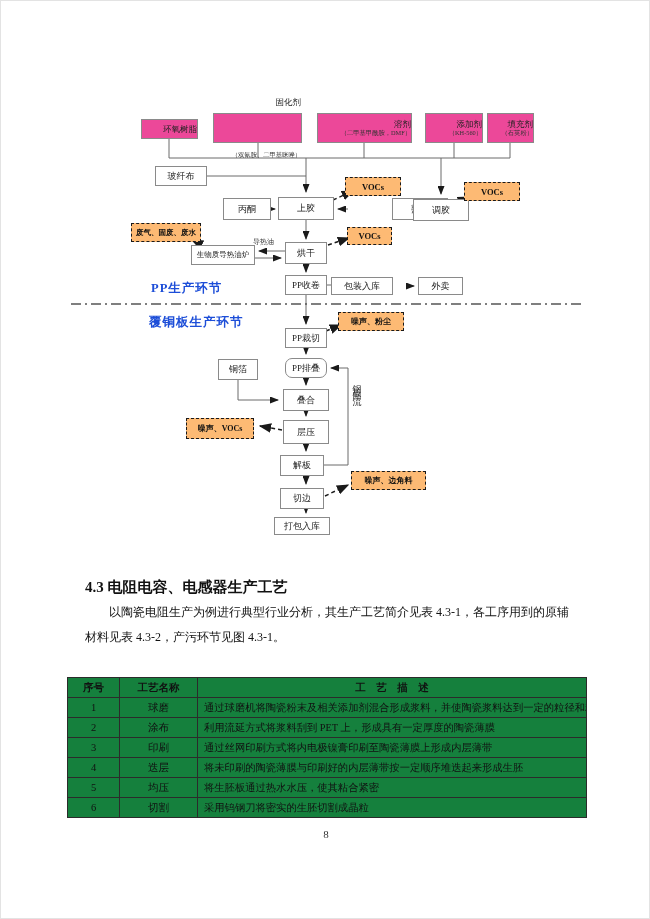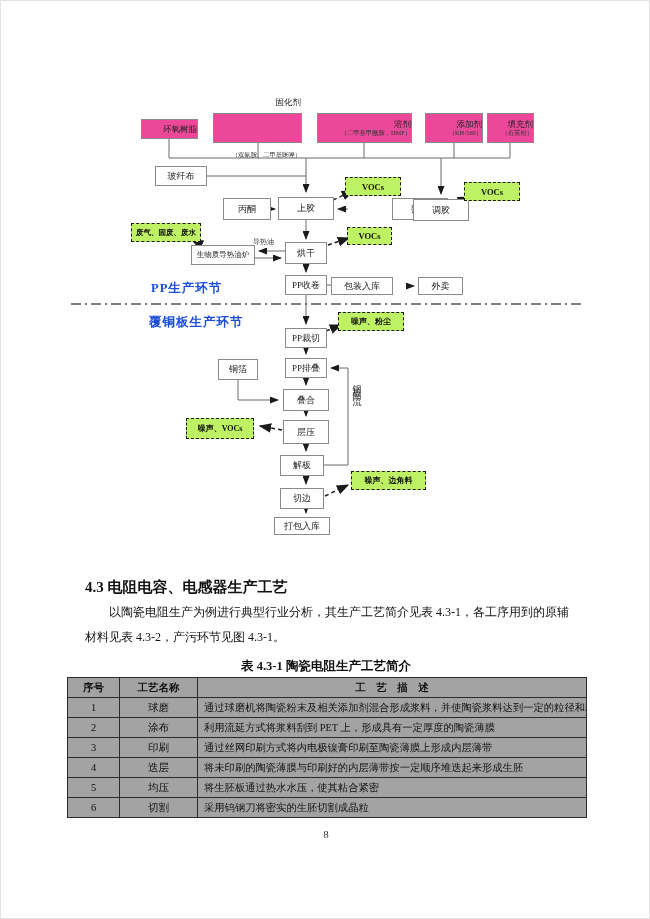--- a/index.html
+++ b/index.html
@@ -11,36 +11,36 @@
   .lnA{stroke:#6b6b6b;stroke-width:1;fill:none;marker-end:url(#arr);}
   .dashA{stroke:#1a1a1a;stroke-width:1.4;fill:none;stroke-dasharray:4 3;marker-end:url(#arr);}
   .divider{stroke:#555;stroke-width:1.3;fill:none;stroke-dasharray:10 4 2 4;}
   .flow-box{position:absolute;border:1px solid #8a8a8a;background:#fff;display:flex;
             align-items:center;justify-content:center;font-size:9px;line-height:1.15;
             text-align:center;color:#222;box-sizing:border-box;}
   .mat-box{position:absolute;border:1px solid #8a8a8a;background:#ec4899;display:flex;
            flex-direction:column;align-items:flex-end;justify-content:center;
            font-size:8.5px;line-height:1.2;text-align:center;color:#222;box-sizing:border-box;}
   .mat-sub{font-size:6.3px;color:#333;white-space:nowrap;}
-  .flow-dashed{position:absolute;border:1.6px dashed #1a1a1a;background:#bef264;display:flex;
+  .flow-dashed{position:absolute;border:1.6px dashed #1a1a1a;background:#fdba74;display:flex;
                align-items:center;justify-content:center;font-size:8.5px;font-weight:600;
                color:#111;box-sizing:border-box;white-space:nowrap;}
   .tiny-label{position:absolute;font-size:7px;color:#333;}
   .stage-label{position:absolute;font-size:12.5px;font-weight:600;color:#1d4ed8;letter-spacing:1px;}
   .vertical-label{position:absolute;writing-mode:vertical-rl;font-size:9px;color:#333;
                   letter-spacing:4px;}
   .fig-caption{position:absolute;left:0;width:650px;text-align:center;font-size:12px;
                font-weight:700;color:#111;}
   .sec-heading{position:absolute;font-size:15px;font-weight:700;color:#111;}
   .body-para{position:absolute;font-size:12px;line-height:24.5px;text-indent:2em;
              text-align:justify;color:#111;}
   .tbl-title{position:absolute;left:0;width:650px;text-align:center;font-size:12.5px;
              font-weight:700;color:#111;}
   table.proc{position:absolute;border-collapse:collapse;table-layout:fixed;
-             font-size:10.5px;color:#111;background:#a3a3a3;}
+             font-size:10.5px;color:#111;background:#15803d;}
   table.proc td,table.proc th{border:1px solid #2b2b2b;height:19px;padding:0 6px;
              overflow:hidden;white-space:nowrap;}
   table.proc th{font-weight:700;text-align:center;padding:0 2px;}
   td.c{text-align:center;}
   td.d{text-align:left;font-size:10.3px;}
   .page-num{position:absolute;left:0;width:650px;text-align:center;font-size:11px;color:#333;}
 </style>
 </head>
 <body>
 
@@ -122,21 +122,21 @@
   <div class="flow-box" style="left:222px;top:197px;width:48px;height:22px;">丙酮</div>
   <div class="flow-box" style="left:277px;top:196px;width:56px;height:23px;">上胶</div>
   <div class="flow-box" style="left:347px;top:197px;width:56px;height:22px;margin-left:44px;">熟化</div>
   <div class="flow-box" style="left:412px;top:198px;width:56px;height:22px;">调胶</div>
   <div class="flow-box" style="left:190px;top:244px;width:64px;height:20px;font-size:7.5px;">生物质导热油炉</div>
   <div class="flow-box" style="left:284px;top:241px;width:42px;height:22px;">烘干</div>
   <div class="flow-box" style="left:284px;top:274px;width:42px;height:20px;">PP收卷</div>
   <div class="flow-box" style="left:330px;top:276px;width:62px;height:18px;">包装入库</div>
   <div class="flow-box" style="left:417px;top:276px;width:45px;height:18px;">外卖</div>
   <div class="flow-box" style="left:284px;top:327px;width:42px;height:20px;">PP裁切</div>
-  <div class="flow-box" style="left:284px;top:357px;width:42px;height:20px;">PP排叠</div>
+  <div class="flow-box" style="left:284px;top:357px;width:42px;height:20px;border-radius:7px;">PP排叠</div>
   <div class="flow-box" style="left:217px;top:358px;width:40px;height:21px;">铜箔</div>
   <div class="flow-box" style="left:282px;top:388px;width:46px;height:22px;">叠合</div>
   <div class="flow-box" style="left:282px;top:419px;width:46px;height:24px;">层压</div>
   <div class="flow-box" style="left:279px;top:454px;width:44px;height:21px;">解板</div>
   <div class="flow-box" style="left:279px;top:487px;width:44px;height:21px;">切边</div>
   <div class="flow-box" style="left:273px;top:516px;width:56px;height:18px;">打包入库</div>
 
   <div class="flow-dashed" style="left:344px;top:176px;width:56px;height:19px;">VOCs</div>
   <div class="flow-dashed" style="left:463px;top:181px;width:56px;height:19px;">VOCs</div>
   <div class="flow-dashed" style="left:130px;top:222px;width:70px;height:19px;font-size:7.5px;">废气、固废、废水</div>
@@ -147,21 +147,20 @@
 
   <div class="tiny-label" style="left:252px;top:236px;">导热油</div>
   <div class="stage-label" style="left:150px;top:279px;">PP生产环节</div>
   <div class="stage-label" style="left:148px;top:313px;">覆铜板生产环节</div>
   <div class="vertical-label" style="left:349px;top:376px;height:58px;">钢板回流</div>
 
 
   <div class="sec-heading" style="left:84px;top:577px;">4.3 电阻电容、电感器生产工艺</div>
   <div class="body-para" style="left:84px;top:599px;width:484px;">以陶瓷电阻生产为例进行典型行业分析，其生产工艺简介见表 4.3-1，各工序用到的原辅材料见表 4.3-2，产污环节见图 4.3-1。</div>
 
-  <div class="tbl-title" style="top:657px;">表 4.3-1  陶瓷电阻生产工艺简介</div>
   <table class="proc" style="left:66px;top:676px;width:519px;">
     <colgroup>
         <col style="width:52px">
         <col style="width:78px">
         <col style="width:389px">
       </colgroup>
     <tbody>
         <tr>
       <th>序号</th>
       <th>工艺名称</th>

